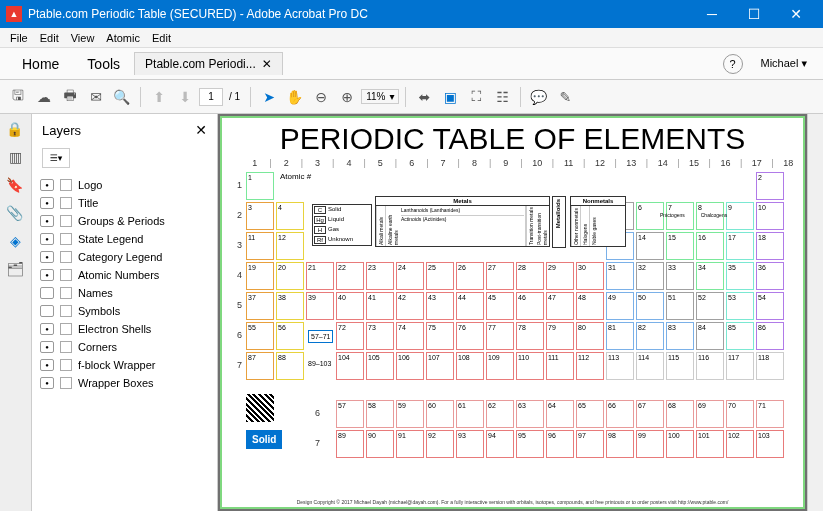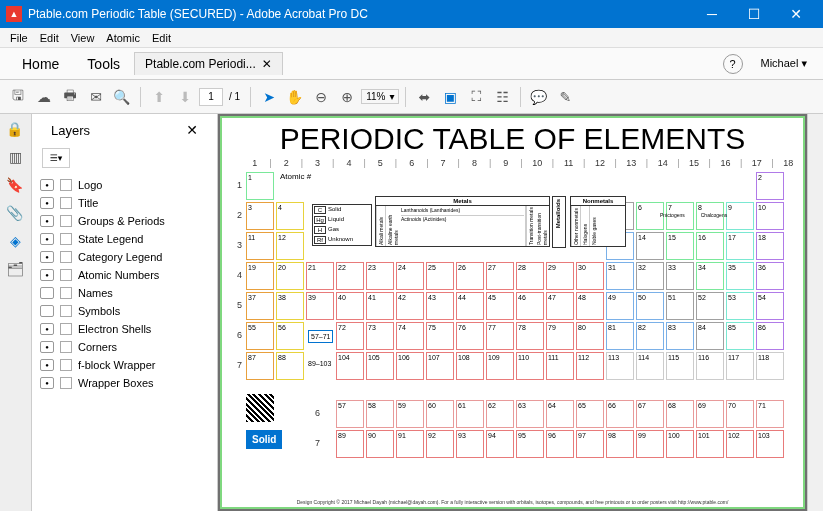--- a/index.html
+++ b/index.html
@@ -19,21 +19,21 @@
 .toolbar{height:34px;background:#f7f7f7;border-bottom:1px solid #ccc;display:flex;align-items:center;padding:0 6px;gap:2px}
 .toolbar .tbtn{width:24px;height:24px;display:flex;align-items:center;justify-content:center;cursor:pointer;color:#555;font-size:14px}
 .toolbar .sep{width:1px;height:20px;background:#ccc;margin:0 4px}
 .toolbar .pagein{width:24px;height:18px;border:1px solid #ccc;text-align:center;font-size:10px}
 .toolbar .zoom{display:flex;align-items:center;border:1px solid #ccc;padding:1px 4px;font-size:10px;gap:4px}
 .main{display:flex;height:397px}
 .sidestrip{width:32px;background:#eee;border-right:1px solid #ccc;display:flex;flex-direction:column;align-items:center;padding-top:6px;gap:10px}
 .sidestrip .sicon{width:18px;height:18px;display:flex;align-items:center;justify-content:center;color:#555;cursor:pointer;font-size:14px}
 .sidestrip .sicon.active{color:#0173d0}
 .layers{width:186px;background:#fff;border-right:1px solid #ccc;display:flex;flex-direction:column}
-.layers-head{display:flex;align-items:center;padding:8px 19px;font-size:13px}
+.layers-head{display:flex;align-items:center;padding:8px 10px;font-size:13px}
 .layers-head .x{margin-left:auto;cursor:pointer;font-size:14px}
 .layers-opts{padding:2px 10px 6px}
 .layers-opts .opt{width:28px;height:20px;border:1px solid #ccc;display:flex;align-items:center;justify-content:center;font-size:9px;cursor:pointer}
 .layers-list{flex:1;overflow:hidden;padding:2px 4px}
 .layer-item{display:flex;align-items:center;padding:3px 4px;gap:6px;font-size:11px;cursor:pointer}
 .layer-item .eye{width:14px;height:12px;border:1px solid #999;border-radius:2px;display:flex;align-items:center;justify-content:center;font-size:8px}
 .layer-item .eye.on::before{content:"●";font-size:6px}
 .layer-item .lico{width:12px;height:12px;border:1px solid #aaa}
 .doc-area{flex:1;background:#707070;overflow:hidden;position:relative;display:flex;flex-direction:column}
 .page{background:#fff;border:2px solid #7fd87f;width:calc(100% - 4px);margin:2px;flex:1;position:relative;overflow:hidden;padding:4px 8px}

